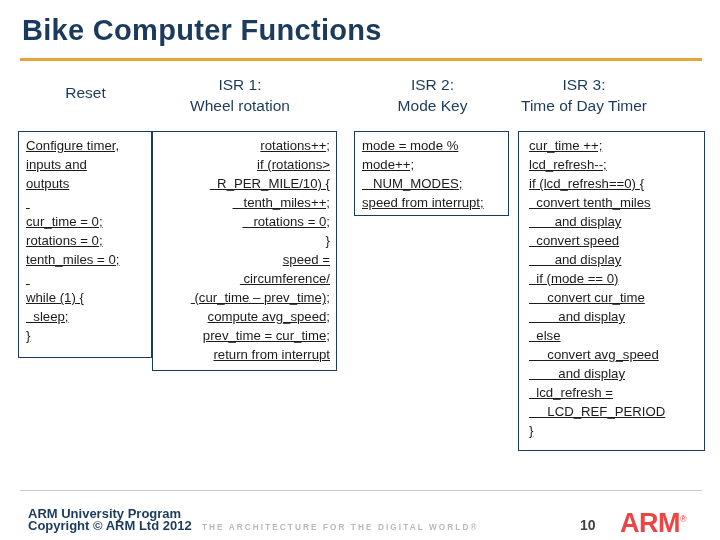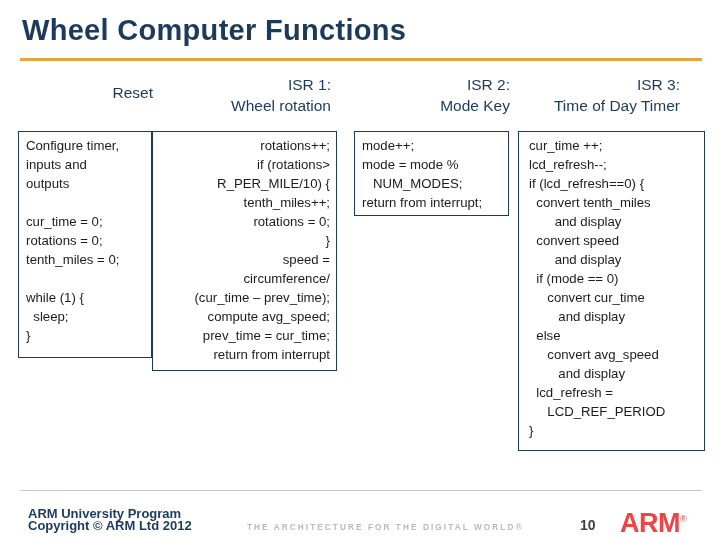--- a/index.html
+++ b/index.html
@@ -30,21 +30,21 @@
     left: 20px;
     top: 58px;
     width: 682px;
     height: 3px;
     background: #e8a33d;
   }
 
   
   .col-head {
     position: absolute;
-    text-align: right;
+    text-align: center;
     color: #1b3a5c;
     font-size: 15.5px;
     line-height: 21px;
   }
   .col-head .l1 { display: block; }
   .col-head .l2 { display: block; }
 
   #head-reset { left: 18px;  top: 82px;  width: 135px; }
   #head-isr1  { left: 149px; top: 74px;  width: 182px; }
   #head-isr2  { left: 355px; top: 74px;  width: 155px; }
@@ -64,21 +64,21 @@
   }
   #box-reset { left: 18px;  top: 131px; width: 134px; height: 227px; }
   #box-isr1  { left: 152px; top: 131px; width: 185px; height: 240px; text-align: right; }
   #box-isr2  { left: 354px; top: 131px; width: 155px; height: 85px;  }
   #box-isr3  { left: 518px; top: 131px; width: 187px; height: 320px; }
 
   #box-isr2 { padding-left: 7px; }
   #box-isr3 { text-align: center; padding-left: 4px; }
   #box-isr3 .ln { display: block; text-align: left; padding-left: 6px; }
 
-  .ln { display: block; }
+  .ln { display: block; text-decoration: underline; }
 
   
   .footer-rule {
     position: absolute;
     left: 20px;
     top: 490px;
     width: 682px;
     height: 1px;
     background: #c8c8c8;
   }
@@ -92,21 +92,20 @@
     font-weight: bold;
   }
   .footer-tagline {
     position: absolute;
     left: 202px;
     top: 523px;
     font-size: 8.2px;
     letter-spacing: 2.1px;
     color: #b9b9b9;
     font-weight: bold;
-    margin-left: 45px;
   }
   .page-num {
     position: absolute;
     left: 580px;
     top: 517px;
     font-size: 14px;
     color: #404040;
     font-weight: bold;
   }
   .arm-logo {
@@ -120,21 +119,21 @@
   }
   .arm-logo .reg {
     font-size: 9px;
     vertical-align: super;
     font-weight: normal;
   }
 </style>
 </head>
 <body>
 
-<div class="slide-title">Wheel Computer Functions</div>
+<div class="slide-title">Bike Computer Functions</div>
 <div class="title-rule"></div>
 
 <div class="col-head" id="head-reset">
   <span class="l1">Reset</span>
 </div>
 
 <div class="col-head" id="head-isr1">
   <span class="l1">ISR 1:</span>
   <span class="l2">Wheel rotation</span>
 </div>
@@ -144,21 +143,21 @@
   <span class="l2">Mode Key</span>
 </div>
 
 <div class="col-head" id="head-isr3">
   <span class="l1">ISR 3:</span>
   <span class="l2">Time of Day Timer</span>
 </div>
 
 <div class="code-box" id="box-reset"><span class="ln">Configure timer,</span><span class="ln">inputs and</span><span class="ln">outputs</span><span class="ln">&nbsp;</span><span class="ln">cur_time = 0;</span><span class="ln">rotations = 0;</span><span class="ln">tenth_miles = 0;</span><span class="ln">&nbsp;</span><span class="ln">while (1) {</span><span class="ln">  sleep;</span><span class="ln">}</span></div>
 <div class="code-box" id="box-isr1"><span class="ln">rotations++;</span><span class="ln">if (rotations&gt;</span><span class="ln">  R_PER_MILE/10) {</span><span class="ln">   tenth_miles++;</span><span class="ln">   rotations = 0;</span><span class="ln">}</span><span class="ln">speed =</span><span class="ln"> circumference/</span><span class="ln"> (cur_time – prev_time);</span><span class="ln">compute avg_speed;</span><span class="ln">prev_time = cur_time;</span><span class="ln">return from interrupt</span></div>
-<div class="code-box" id="box-isr2"><span class="ln">mode++;</span><span class="ln">mode = mode %</span><span class="ln">   NUM_MODES;</span><span class="ln">return from interrupt;</span></div>
+<div class="code-box" id="box-isr2"><span class="ln">mode = mode %</span><span class="ln">mode++;</span><span class="ln">   NUM_MODES;</span><span class="ln">speed from interrupt;</span></div>
 <div class="code-box" id="box-isr3"><span class="ln">cur_time ++;</span><span class="ln">lcd_refresh--;</span><span class="ln">if (lcd_refresh==0) {</span><span class="ln">  convert tenth_miles</span><span class="ln">       and display</span><span class="ln">  convert speed</span><span class="ln">       and display</span><span class="ln">  if (mode == 0)</span><span class="ln">     convert cur_time</span><span class="ln">        and display</span><span class="ln">  else</span><span class="ln">     convert avg_speed</span><span class="ln">        and display</span><span class="ln">  lcd_refresh =</span><span class="ln">     LCD_REF_PERIOD</span><span class="ln">}</span></div>
 
 <div class="footer-rule"></div>
 <div class="footer-left">
   <div>ARM University Program</div>
   <div>Copyright © ARM Ltd 2012</div>
 </div>
 <div class="footer-tagline">THE ARCHITECTURE FOR THE DIGITAL WORLD®</div>
 <div class="page-num">10</div>
 <div class="arm-logo"><span>ARM</span><span class="reg">®</span></div>

